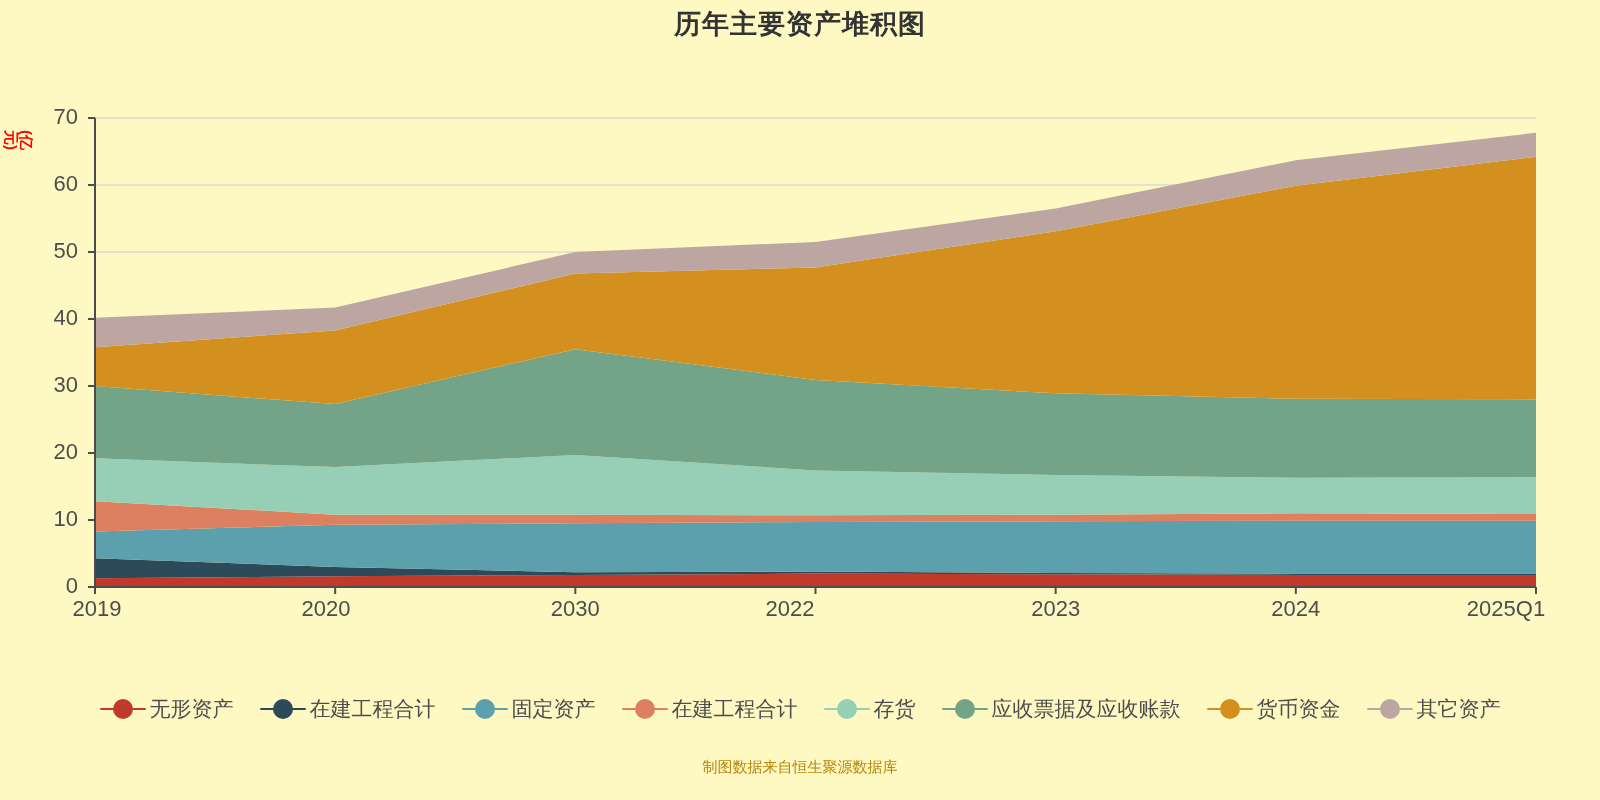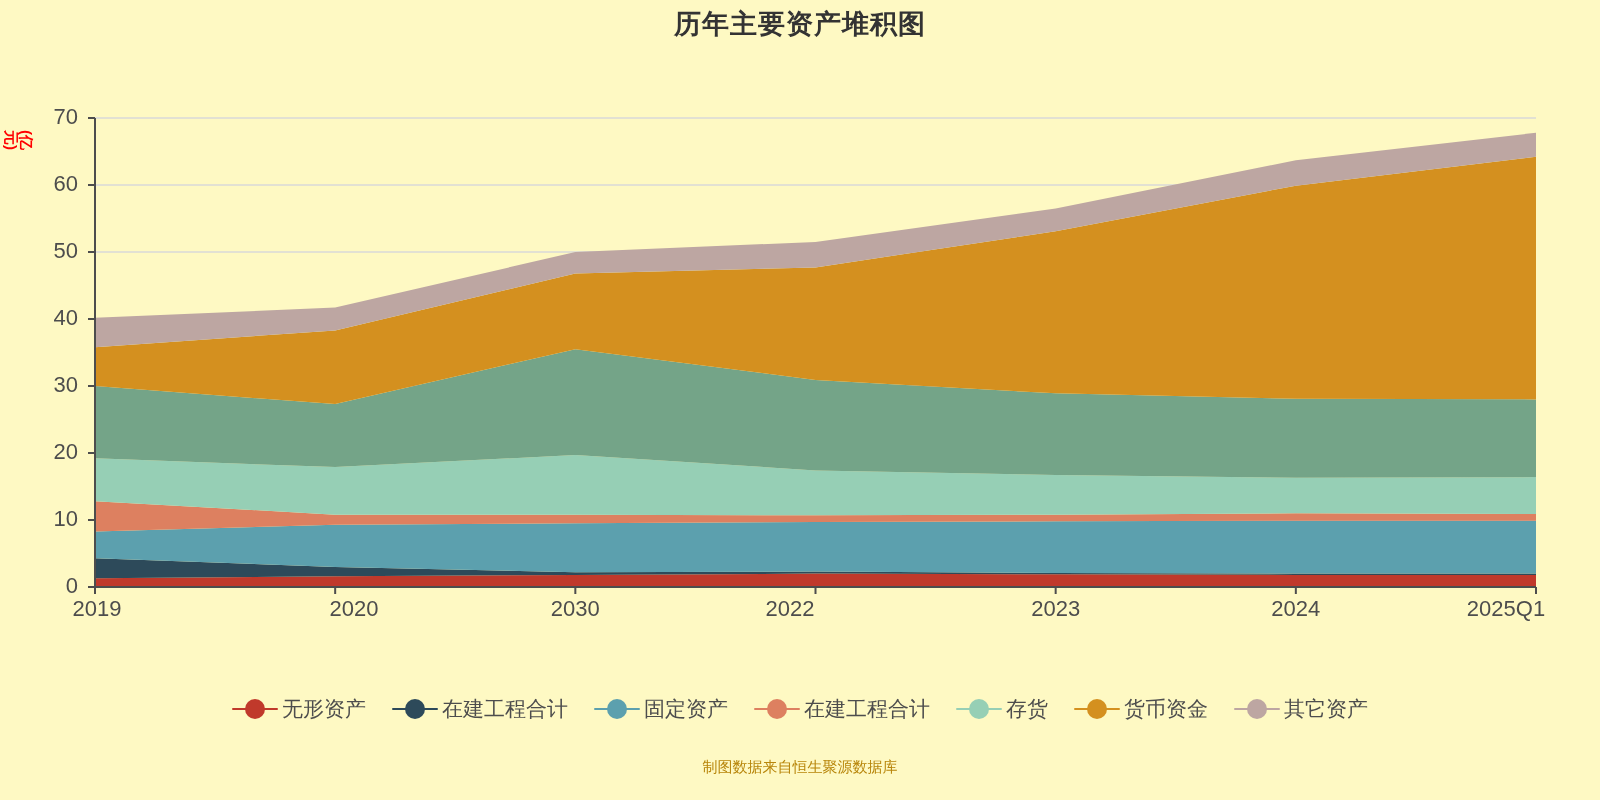--- a/index.html
+++ b/index.html
@@ -103,21 +103,21 @@
       <div class="ytick" style="top: 508px;">10</div>
       <div class="ytick" style="top: 441px;">20</div>
       <div class="ytick" style="top: 374px;">30</div>
       <div class="ytick" style="top: 307px;">40</div>
       <div class="ytick" style="top: 240px;">50</div>
       <div class="ytick" style="top: 173px;">60</div>
       <div class="ytick" style="top: 106px;">70</div>
     </div>
   <div id="xtick-layer">
       <div class="xtick" style="left: 97px;">2019</div>
-      <div class="xtick" style="left: 354px;">2020</div>
+      <div class="xtick" style="left: 326px;">2020</div>
       <div class="xtick" style="left: 575.333px;">2030</div>
       <div class="xtick" style="left: 790px; text-align: right;">2022</div>
       <div class="xtick" style="left: 1055.67px;">2023</div>
       <div class="xtick" style="left: 1295.83px;">2024</div>
       <div class="xtick" style="left: 1506px;">2025Q1</div>
     </div>
 
   <div class="legend" id="legend">
       <div class="legend-item">
         <span class="legend-mark">
@@ -149,20 +149,27 @@
       </div>
       <div class="legend-item">
         <span class="legend-mark">
           <span class="bar" style="background: rgb(150, 207, 181);"></span>
           <span class="dot" style="background: rgb(150, 207, 181);"></span>
         </span>
         <span class="legend-label">存货</span>
       </div>
       <div class="legend-item">
         <span class="legend-mark">
+          <span class="bar" style="background: rgb(116, 164, 136);"></span>
+          <span class="dot" style="background: rgb(116, 164, 136);"></span>
+        </span>
+        <span class="legend-label">应收票据及应收账款</span>
+      </div>
+      <div class="legend-item">
+        <span class="legend-mark">
           <span class="bar" style="background: rgb(212, 144, 31);"></span>
           <span class="dot" style="background: rgb(212, 144, 31);"></span>
         </span>
         <span class="legend-label">货币资金</span>
       </div>
       <div class="legend-item">
         <span class="legend-mark">
           <span class="bar" style="background: rgb(189, 166, 162);"></span>
           <span class="dot" style="background: rgb(189, 166, 162);"></span>
         </span>

